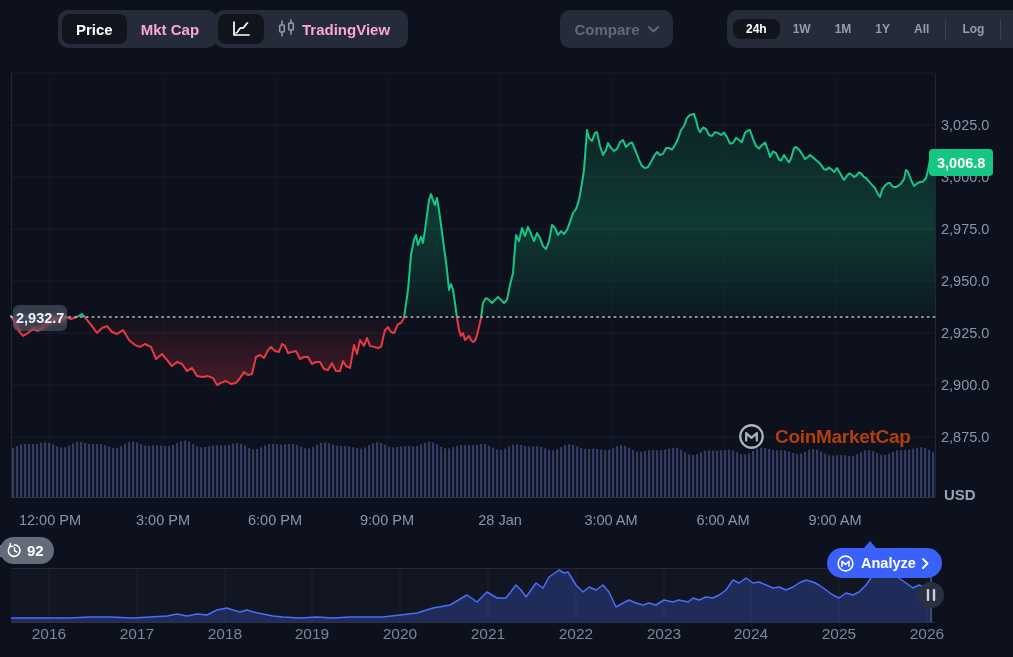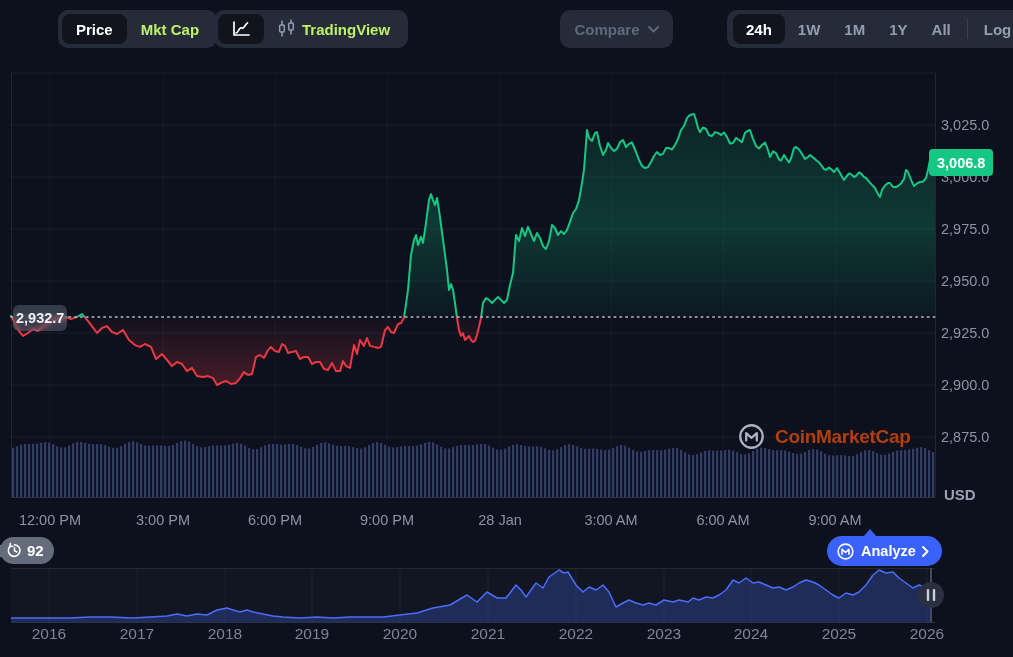--- a/index.html
+++ b/index.html
@@ -5,45 +5,45 @@
   html,body{margin:0;padding:0;background:#0c111d;}
   body{width:1013px;height:657px;position:relative;overflow:hidden;
        font-family:"Liberation Sans",sans-serif;-webkit-font-smoothing:antialiased;}
   .abs{position:absolute;}
   #chart-svg{position:absolute;left:0;top:0;z-index:1;}
 
   
   .pillgroup{position:absolute;top:10px;height:38px;background:#262b39;border-radius:10px;
              display:flex;align-items:center;padding:0 4px;box-sizing:border-box;z-index:5;margin-left:44px;}
   .seg{height:30px;display:flex;align-items:center;gap:7px;padding:0 14px;border-radius:8px;
-       color:#bef264;font-size:15px;font-weight:700;cursor:pointer;border:none;background:transparent;}
+       color:#f9a8d4;font-size:15px;font-weight:700;cursor:pointer;border:none;background:transparent;}
   .seg.active{background:#11141d;color:#ffffff;}
   .compare-btn{position:absolute;left:560px;top:10px;width:113px;height:38px;background:#262b39;
                border-radius:10px;display:flex;align-items:center;justify-content:center;gap:8px;
                color:#61687c;font-size:15px;font-weight:700;z-index:5;border:none;cursor:pointer;}
   .ranges{left:683px;gap:2px;padding:0 6px;}
-  .rng{height:30px;padding:0 11px;display:flex;align-items:center;border-radius:8px;
-       color:#959cb0;font-size:15px;font-weight:700;background:transparent;border:none;cursor:pointer;}
+  .rng{height:20px;padding:0 11px;display:flex;align-items:center;border-radius:8px;
+       color:#959cb0;font-size:12px;font-weight:700;background:transparent;border:none;cursor:pointer;}
   .rng.active{background:#11141d;color:#fff;padding:0 13px;}
   .tb-divider{width:1px;height:20px;background:#3c4254;margin:0 3px;}
 
   
   .baseline-badge{left:13px;top:305px;height:26px;padding:0 3px;border-radius:6px;
       background:rgba(148,158,178,0.30);backdrop-filter:blur(2px);display:flex;align-items:center;
       color:#eef0f5;font-size:14.5px;font-weight:700;z-index:4;}
   .price-badge{left:929px;top:149px;height:27px;padding:0 8px;border-radius:4px;background:#16c784;
       display:flex;align-items:center;color:#fff;font-size:14.5px;font-weight:700;z-index:4;}
   .watermark{left:737px;top:422px;display:flex;align-items:center;gap:9px;z-index:3;opacity:.92;}
   .watermark .wm-text{color:#c2410c;font-size:19px;font-weight:700;letter-spacing:-0.3px;}
   .history-badge{left:0;top:537px;height:27px;padding:0 10px 0 6px;border-radius:14px;
       background:#646b7a;display:flex;align-items:center;gap:4px;color:#fff;font-size:15px;
       font-weight:700;z-index:5;}
   .history-badge::before{content:"";position:absolute;left:-4px;top:8.5px;width:10px;height:10px;
       background:#646b7a;transform:rotate(45deg);border-radius:2px;}
-  .analyze-btn{left:827px;top:536px;height:30px;padding:0 13px 0 9px;border-radius:15px;
+  .analyze-btn{left:827px;top:548px;height:30px;padding:0 13px 0 9px;border-radius:15px;
       background:#3a62fb;display:flex;align-items:center;gap:6px;color:#fff;font-size:14.5px;
       font-weight:700;z-index:5;border:none;cursor:pointer;}
   .analyze-btn::before{content:"";position:absolute;left:36px;top:-7px;width:0;height:0;
       border-left:7px solid transparent;border-right:7px solid transparent;
       border-bottom:8px solid #3a62fb;}
   .icon{display:inline-flex;align-items:center;justify-content:center;}
 </style>
 </head>
 <body>
 

